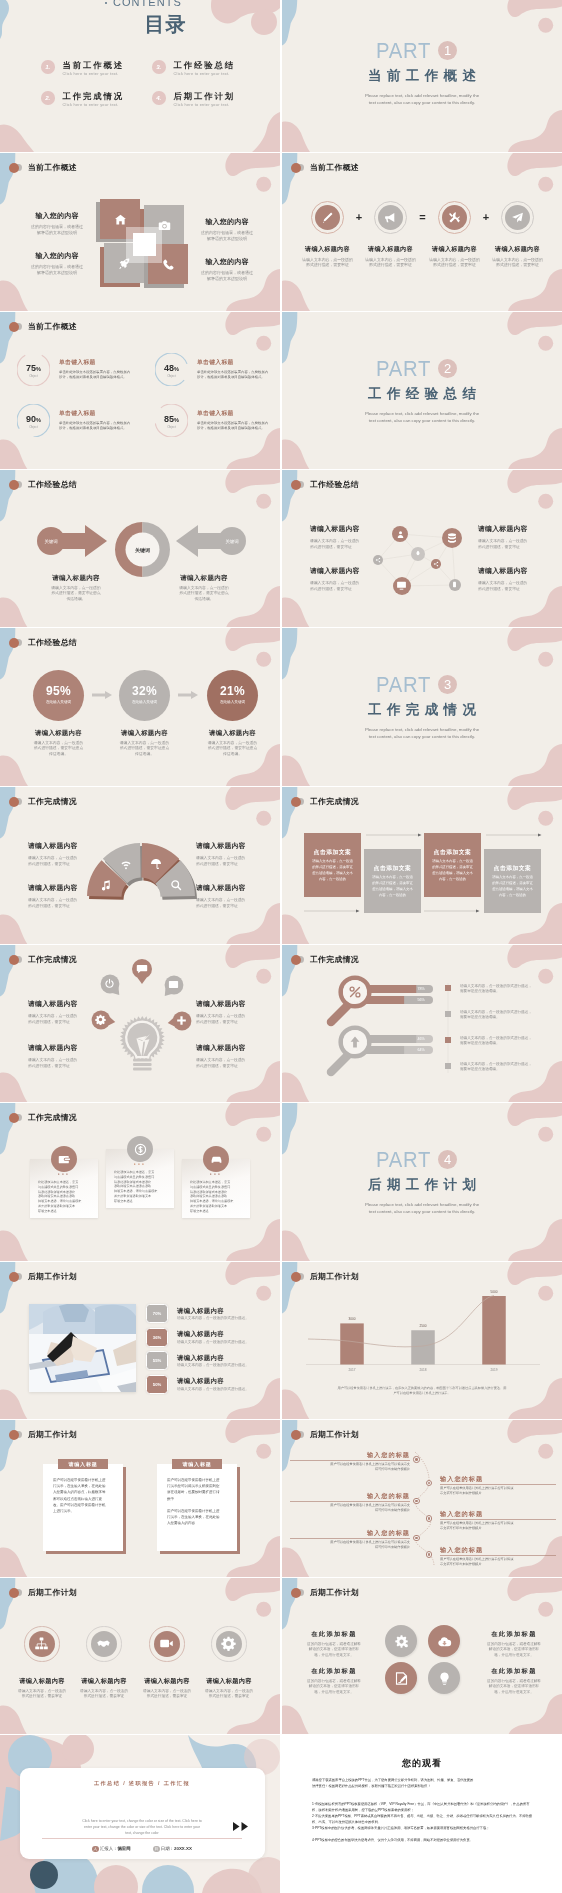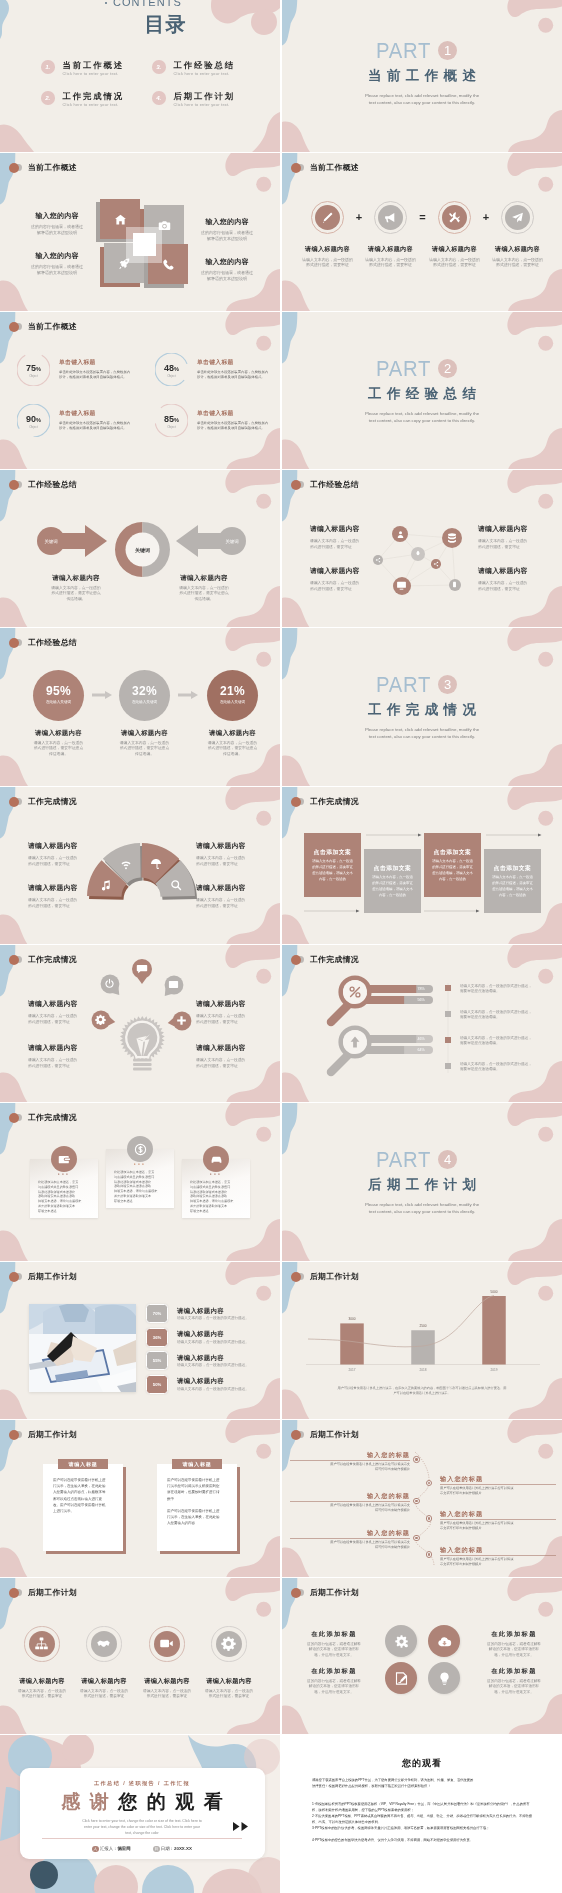--- a/index.html
+++ b/index.html
@@ -1161,21 +1161,20 @@
   <path d="M0 122 C16 118 34 124 42 138 C48 148 50 154 50 158 L0 158 Z" fill="#E5CAC7"></path>
   <circle cx="66" cy="148" r="32" fill="#B4CDDC"></circle>
   <circle cx="44" cy="140" r="14" fill="#3E5767"></circle>
   <circle cx="116" cy="152" r="22" fill="#E5CAC7"></circle>
   <circle cx="168" cy="156" r="26" fill="#B4CDDC"></circle>
   <path d="M202 158 C204 146 214 136 228 134 C244 132 256 140 260 152 C261 155 262 158 262 158 Z" fill="#E5CAC7"></path>
   <circle cx="268" cy="142" r="20" fill="#E5CAC7" opacity="0.8"></circle>
  </svg>
  <div class="el" style="left:19.5px;top:33px;width:245px;height:91px;background:#fff;border-radius:9px;box-shadow:0 1px 4px rgba(0,0,0,.07);"></div>
  <div class="el" style="left:19.5px;top:45px;width:245px;text-align:center;font-size:5.2px;color:#A5705F;letter-spacing:1.4px;font-weight:700;">工作总结 / 述职报告 / 工作汇报</div>
- <div class="el" style="left:19.5px;top:56px;width:245px;text-align:center;font-size:19px;font-weight:700;letter-spacing:9.5px;text-indent:9.5px;line-height:22px;"><span style="color:#AE8377;">感谢</span><span style="color:#1f1f1f;">您的观看</span></div>
  <div class="el" style="left:44px;top:84px;width:196px;text-align:center;font-size:3.5px;color:#8a8a8a;line-height:5.8px;">Click here to enter your text, change the color or size of the text. Click here to<br>enter your text, change the color or size of the text. Click here to enter your<br>text, change the color</div>
  <svg class="el" style="left:233px;top:87px;" width="20" height="9" viewBox="0 0 20 9">
   <path d="M0 0 L6.5 4.5 L0 9 Z" fill="#1f1f1f"></path>
             <path d="M8.5 0 L15 4.5 L8.5 9 Z" fill="#1f1f1f"></path>
           </svg>
  <div class="el" style="left:42px;top:103px;width:200px;height:0.7px;background:#E5CAC7;"></div>
  <div class="el" style="left:19.5px;top:110px;width:245px;text-align:center;font-size:4.4px;color:#3a3a3a;line-height:8px;">
    <span style="display:inline-block;width:6.5px;height:6.5px;border-radius:50%;background:#AE8377;color:#fff;font-size:3.6px;line-height:6.5px;text-align:center;vertical-align:middle;">人</span>
    <span>汇报人：</span><span style="font-weight:700;">德里网</span>
    <span style="display:inline-block;width:20px;"></span>

